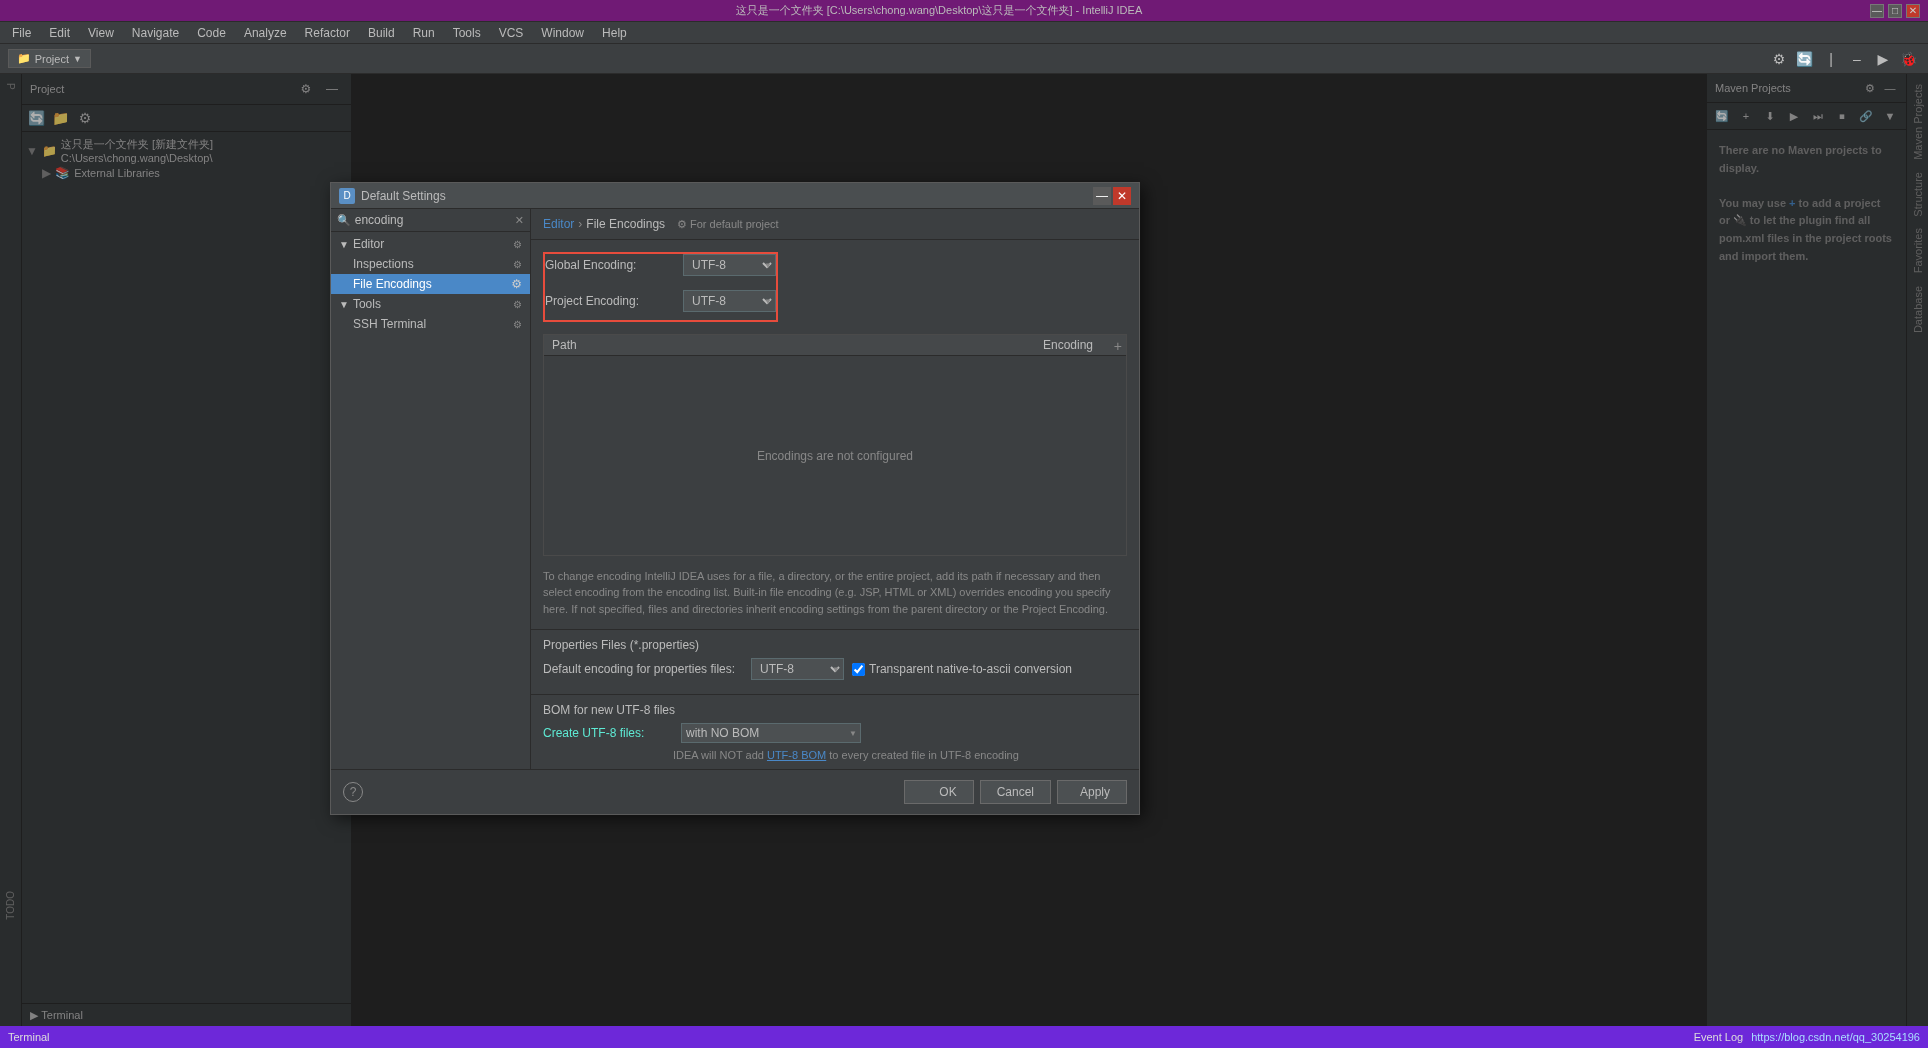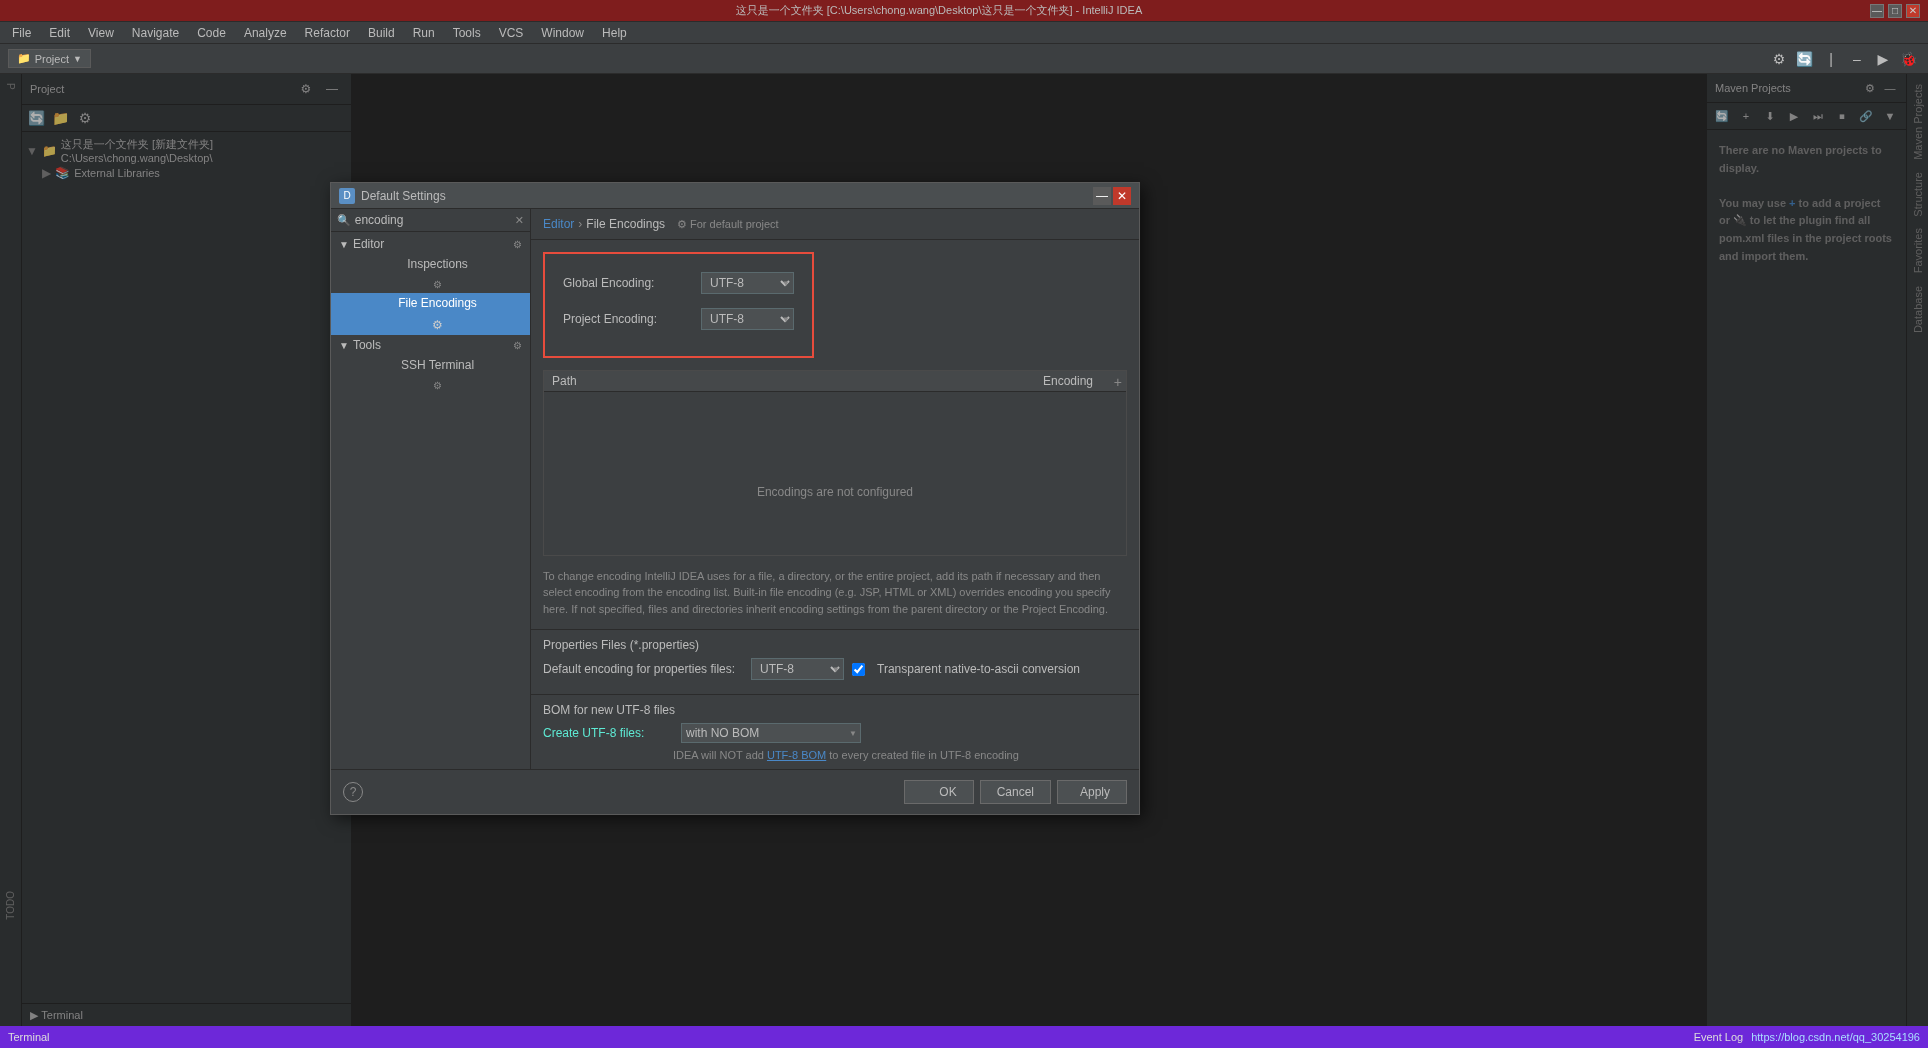--- a/index.html
+++ b/index.html
@@ -9,21 +9,21 @@
       font-size: 12px;
       color: #bbbbbb;
       width: 1928px;
       height: 1048px;
       overflow: hidden;
       position: relative;
     }
 
     
     .title-bar {
-      background: #7f1d1d;
+      background: #701a75;
       height: 22px;
       display: flex;
       align-items: center;
       padding: 0 8px;
       font-size: 11px;
       color: #bbbbbb;
       border-bottom: 1px solid #2b2b2b;
     }
     .title-bar-buttons {
       display: flex;
@@ -259,21 +259,20 @@
       gap: 4px;
     }
     .tree-child-item {
       display: flex;
       align-items: center;
       padding: 3px 8px 3px 22px;
       cursor: pointer;
       font-size: 12px;
       color: #bbbbbb;
       gap: 4px;
-      flex-direction: column;
     }
     .tree-child-item.selected {
       background: #4a88c7;
       color: white;
     }
     .settings-icon {
       color: #888;
       font-size: 10px;
     }
 
@@ -317,21 +316,21 @@
       border: 1px solid #5a6a6e;
       color: #bbbbbb;
       font-size: 12px;
       padding: 2px 4px;
       min-width: 80px;
     }
 
     
     .red-highlight {
       border: 2px solid #e74c3c;
-      padding: 18px;
+      padding: 0;
       display: inline-flex;
       flex-direction: column;
       gap: 6px;
     }
 
     .table-area {
       flex: 1;
       overflow: auto;
       margin: 0 12px;
       border: 1px solid #4a4a4a;
@@ -398,21 +397,21 @@
       background: #4c5052;
       border: 1px solid #5a6a6e;
       color: #bbbbbb;
       font-size: 12px;
       padding: 2px 4px;
       min-width: 80px;
     }
     .checkbox-label {
       display: flex;
       align-items: center;
-      gap: 12px;
+      gap: 4px;
       font-size: 12px;
       color: #bbbbbb;
       cursor: pointer;
     }
     .checkbox-label input { cursor: pointer; }
 
     .bom-section {
       padding: 8px 12px;
       border-top: 1px solid #2b2b2b;
     }

